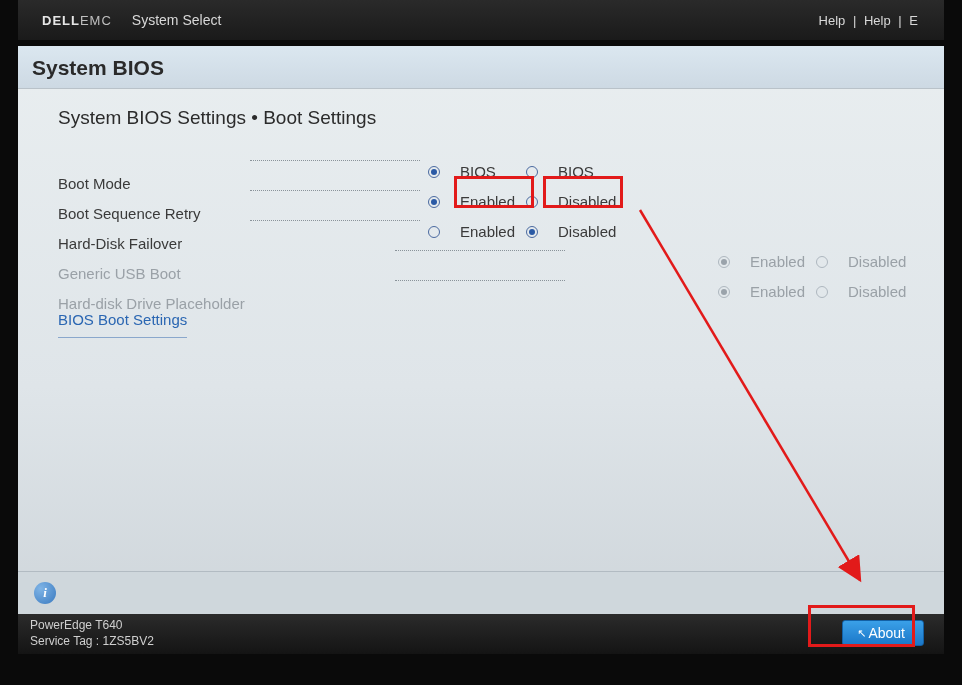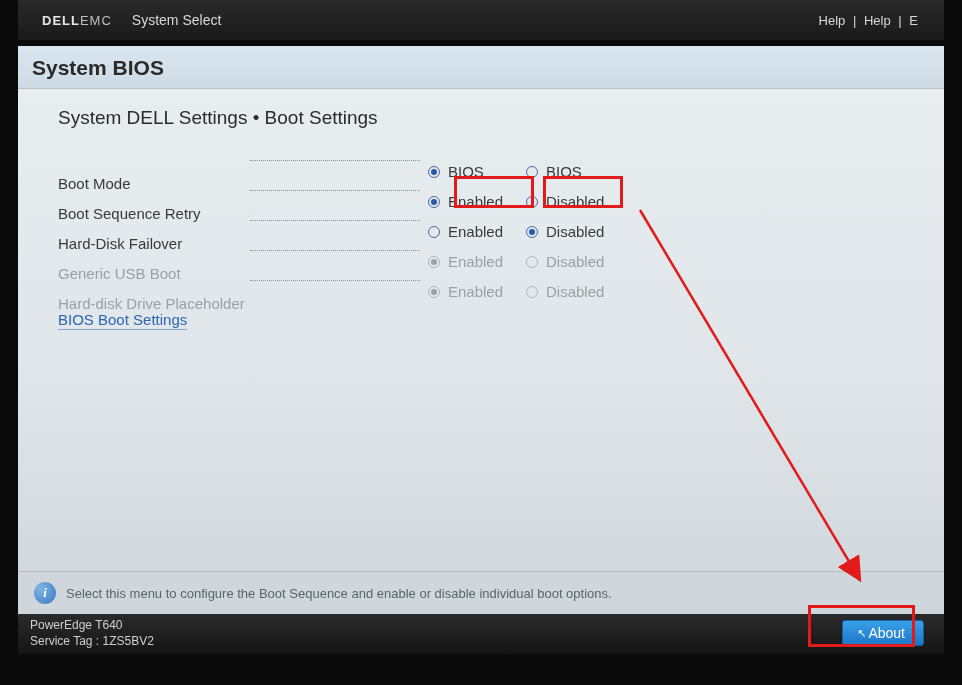--- a/index.html
+++ b/index.html
@@ -51,34 +51,34 @@
   }
   .breadcrumb { font-size: 19px; color: #2b2b2b; margin-bottom: 18px; }
 
   .setting-row {
     display: flex;
     align-items: center;
     height: 30px;
     font-size: 15px;
     color: #3a3a3a;
   }
-  .setting-row.disabled { color: #9aa1a7; }
+  .setting-row.disabled { color: #9aa1a7; justify-content: space-between; }
   .setting-label { width: 190px; flex-shrink: 0; margin-top: 43px; }
   .dots {
     flex: 0 0 170px;
     border-bottom: 1px dotted #8a939a;
     height: 1px;
     margin: 0 8px 4px 2px;
   }
   .radio-group { display: flex; gap: 0; }
   .radio-item {
     display: flex;
     align-items: center;
     width: 98px;
-    gap: 8px;
+    gap: 20px;
     margin-top: 19px;
   }
   .radio-circle {
     width: 12px; height: 12px; border-radius: 50%;
     border: 1.5px solid #4b6aa0;
     display: inline-flex; align-items: center; justify-content: center;
     flex-shrink: 0;
   }
   .radio-circle.checked::after {
     content: ""; width: 6px; height: 6px; border-radius: 50%; background: #2a5aa5;
@@ -86,21 +86,21 @@
   .disabled .radio-circle { border-color: #aeb7bf; }
   .disabled .radio-circle.checked::after { background: #9aa3ab; }
 
   .link-row {
     margin-top: 14px;
     font-size: 15px;
   }
   .bios-link {
     color: #2a66b2;
     border-bottom: 1px solid #8aa7cc;
-    padding-bottom: 1px;
+    padding-bottom: 9px;
     display: inline-block;
   }
 
   .help-bar {
     position: absolute;
     left: 0; right: 0; bottom: 0;
     background: #cfd7dc;
     border-top: 1px solid #b2bbc2;
     padding: 10px 16px;
     display: flex;
@@ -175,21 +175,21 @@
       <span>E</span>
     </div>
   </div>
 
   <div class="main-panel">
     <div class="title-band">
       <div class="title-text">System BIOS</div>
     </div>
 
     <div class="content-area">
-      <div class="breadcrumb">System DELL Settings • Boot Settings</div>
+      <div class="breadcrumb">System BIOS Settings • Boot Settings</div>
 
       <div class="setting-row">
         <span class="setting-label">Boot Mode</span>
         <span class="dots"></span>
         <div class="radio-group">
           <div class="radio-item">
             <span class="radio-circle checked"></span>
             <span>BIOS</span>
           </div>
           <div class="radio-item">
@@ -259,21 +259,20 @@
         </div>
       </div>
 
       <div class="link-row">
         <span class="bios-link">BIOS Boot Settings</span>
       </div>
     </div>
 
     <div class="help-bar">
       <div class="info-icon">i</div>
-      <div>Select this menu to configure the Boot Sequence and enable or disable individual boot options.</div>
     </div>
   </div>
 
   <div class="footer-bar">
     <div class="footer-left">
       <div>PowerEdge T640</div>
       <div>
         <span>Service Tag :</span>
         <span>1ZS5BV2</span>
       </div>

